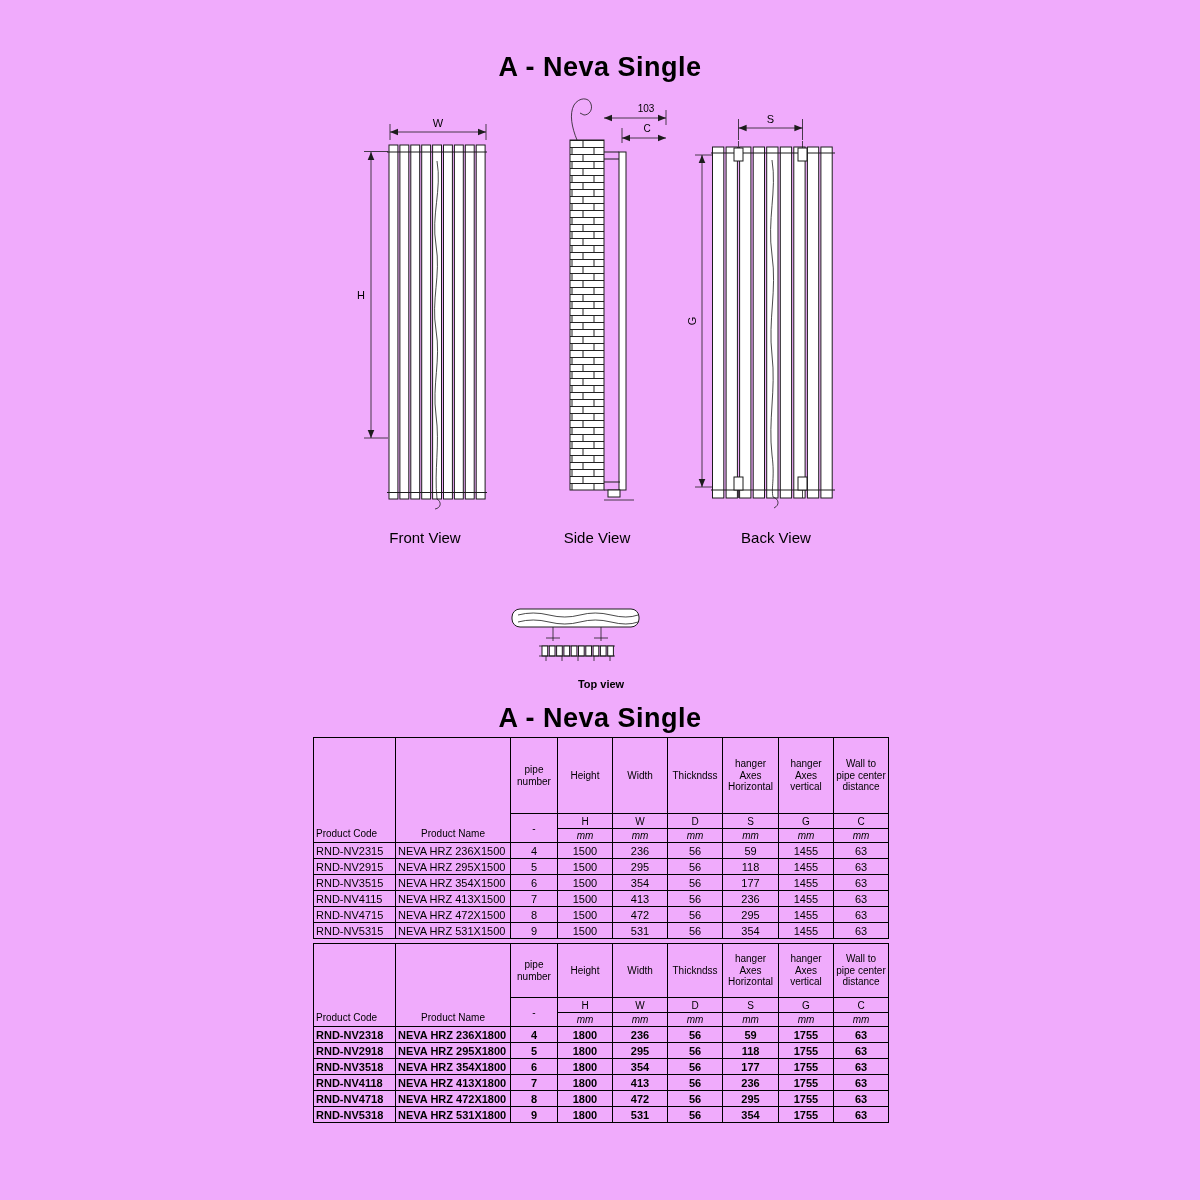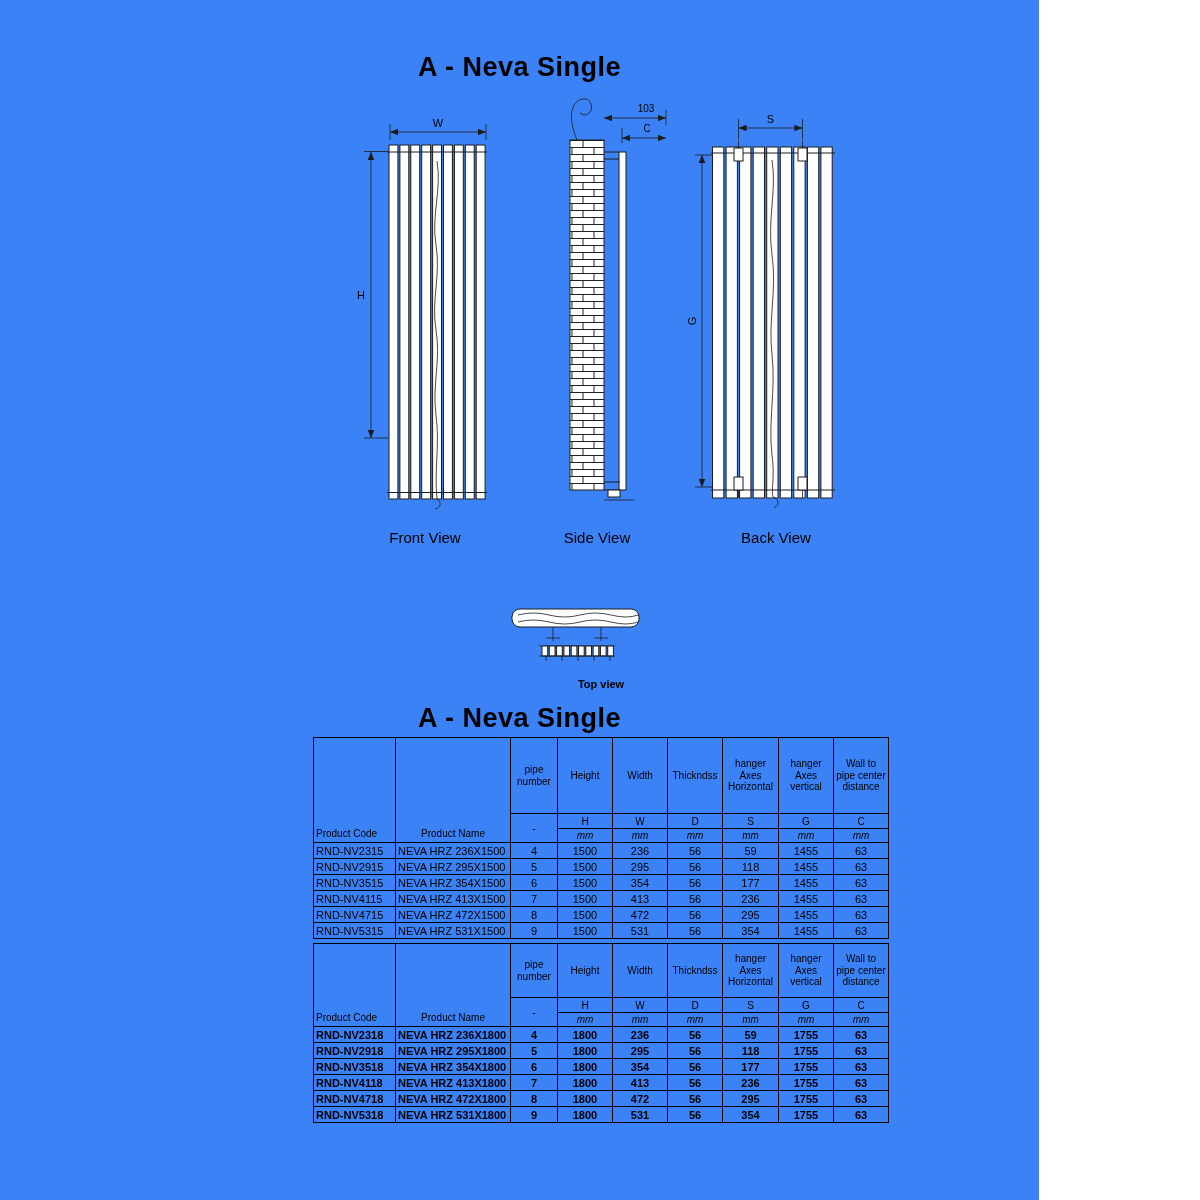--- a/index.html
+++ b/index.html
@@ -1,18 +1,18 @@
 <!DOCTYPE html>
 <html><head>
 <meta charset="utf-8">
 <style>
   * { margin:0; padding:0; box-sizing:border-box; }
   html, body { background:#ffffff; }
   .page {
-    position:relative; width:1039px; height:1200px; background:#3b82f6;
+    position:relative; width:1200px; height:1200px; background:#f0abfc;
     font-family:"Liberation Sans", sans-serif; color:#000; overflow:hidden;
   }
   .title { position:absolute; left:0; width:100%; text-align:center; font-weight:bold; color:#000; letter-spacing:0.5px; }
   .title-top { top:52px; font-size:27px; }
   .title-table { top:703px; font-size:27px; }
 
   .drawings { position:absolute; left:300px; top:85px; width:600px; height:615px; }
   .drawings .ln   { stroke:#1c1c1c; stroke-width:1; fill:none; }
   .drawings .thin { stroke:#1c1c1c; stroke-width:0.8; fill:none; }
   .drawings .shape{ stroke:#1c1c1c; stroke-width:1; fill:#ffffff; }

